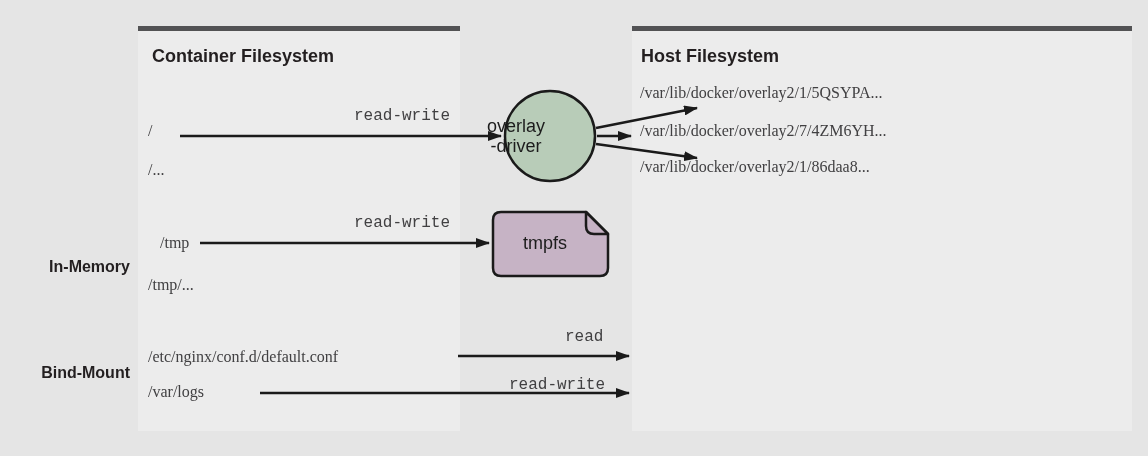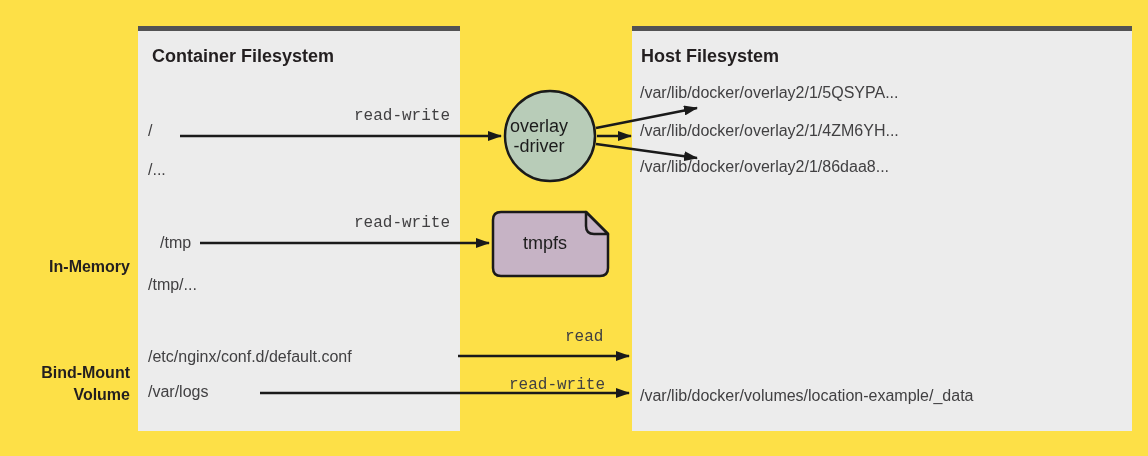--- a/index.html
+++ b/index.html
@@ -1,26 +1,26 @@
 <!DOCTYPE html>
 <html><head>
 <meta charset="utf-8">
 <style>
   html,body{margin:0;padding:0;background:#ffffff;}
   #canvas{
-    position:relative;width:1148px;height:456px;background:#fde047;overflow:hidden;
+    position:relative;width:1148px;height:456px;background:#e5e5e5;overflow:hidden;
     font-family:"Liberation Sans","DejaVu Sans",sans-serif;
   }
   .panel{position:absolute;top:26px;height:405px;background:#ececec;}
   .panel-topbar{position:absolute;left:0;top:0;width:100%;height:5px;background:#525254;}
   #left-panel{left:138px;width:322px;}
   #right-panel{left:632px;width:500px;}
   .panel-title{position:absolute;font-size:18px;font-weight:bold;color:#231f20;white-space:nowrap;}
   .grouplabel{position:absolute;left:0;width:130px;text-align:right;font-size:16px;font-weight:bold;color:#231f20;white-space:nowrap;}
-  .mono{position:absolute;font-family:Liberation Sans, sans-serif;font-size:16px;color:#414042;white-space:nowrap;line-height:20px;}
+  .mono{position:absolute;font-family:Liberation Serif, serif;font-size:16px;color:#414042;white-space:nowrap;line-height:20px;}
   .arrowlabel{position:absolute;font-family:"Liberation Mono","DejaVu Sans Mono",monospace;font-size:16px;color:#414042;white-space:nowrap;text-align:right;}
   #svg-layer{position:absolute;left:0;top:0;width:1148px;height:456px;pointer-events:none;}
   .node-label{position:absolute;text-align:center;color:#1c1c1c;font-size:18px;line-height:20px;white-space:nowrap;}
 </style>
 </head>
 <body>
 
 <div id="canvas">
 
   <div class="panel" id="left-panel">
@@ -28,33 +28,31 @@
     <div class="panel-title" style="left:14px;top:20px;">Container Filesystem</div>
   </div>
 
   <div class="panel" id="right-panel">
     <div class="panel-topbar"></div>
     <div class="panel-title" style="left:9px;top:20px;">Host Filesystem</div>
   </div>
 
   <div class="grouplabel" style="top:258px;">In-Memory</div>
   <div class="grouplabel" style="top:347px;margin-top:17px;">Bind-Mount</div>
-  <div class="grouplabel" style="top:386px;">Volume</div>
 
   <div class="mono" style="left:148px;top:121px;">/</div>
   <div class="mono" style="left:148px;top:160px;">/...</div>
   <div class="mono" style="left:160px;top:233px;">/tmp</div>
   <div class="mono" style="left:148px;top:275px;">/tmp/...</div>
   <div class="mono" style="left:148px;top:347px;">/etc/nginx/conf.d/default.conf</div>
   <div class="mono" style="left:148px;top:382px;">/var/logs</div>
 
   <div class="mono" style="left:640px;top:83px;">/var/lib/docker/overlay2/1/5QSYPA...</div>
-  <div class="mono" style="left:640px;top:121px;">/var/lib/docker/overlay2/1/4ZM6YH...</div>
+  <div class="mono" style="left:640px;top:121px;">/var/lib/docker/overlay2/7/4ZM6YH...</div>
   <div class="mono" style="left:640px;top:157px;">/var/lib/docker/overlay2/1/86daa8...</div>
-  <div class="mono" style="left:640px;top:386px;">/var/lib/docker/volumes/location-example/_data</div>
 
   <div class="arrowlabel" style="left:354px;top:107px;width:96px;">read-write</div>
   <div class="arrowlabel" style="left:354px;top:214px;width:96px;">read-write</div>
   <div class="arrowlabel" style="left:565px;top:328px;width:38px;">read</div>
   <div class="arrowlabel" style="left:509px;top:376px;width:96px;">read-write</div>
 
   <svg id="svg-layer" viewBox="0 0 1148 456">
     <defs>
       <marker id="ah" markerWidth="14" markerHeight="10" refX="13" refY="5" orient="auto" markerUnits="userSpaceOnUse">
         <path d="M0,0 L14,5 L0,10 Z" fill="#1a1a1a"></path>
@@ -67,19 +65,19 @@
     <line x1="596" y1="128" x2="697" y2="108" stroke="#1a1a1a" stroke-width="2.6" marker-end="url(#ah)"></line>
     <line x1="597" y1="136" x2="631" y2="136" stroke="#1a1a1a" stroke-width="2.6" marker-end="url(#ah)"></line>
     <line x1="596" y1="144" x2="697" y2="158" stroke="#1a1a1a" stroke-width="2.6" marker-end="url(#ah)"></line>
 
     <circle cx="550" cy="136" r="45" stroke="#1a1a1a" stroke-width="2.5" fill="#b8ccb8"></circle>
 
     <path d="M 501 212 H 586 L 608 234 V 268 Q 608 276 600 276 H 501 Q 493 276 493 268 V 220 Q 493 212 501 212 Z" stroke="#1a1a1a" stroke-width="2.5" stroke-linejoin="round" fill="#c6b3c5"></path>
     <path d="M 586 212 V 226 Q 586 234 594 234 H 608 Z" stroke="#1a1a1a" stroke-width="2.5" stroke-linejoin="round" fill="#c6b3c5"></path>
   </svg>
 
-  <div class="node-label" style="left:505px;top:116px;width:68px;">
+  <div class="node-label" style="left:482px;top:116px;width:68px;">
     <div>overlay</div>
     <div>-driver</div>
   </div>
   <div class="node-label" style="left:493px;top:233px;width:104px;">tmpfs</div>
 
 </div>
 
 </body></html>

